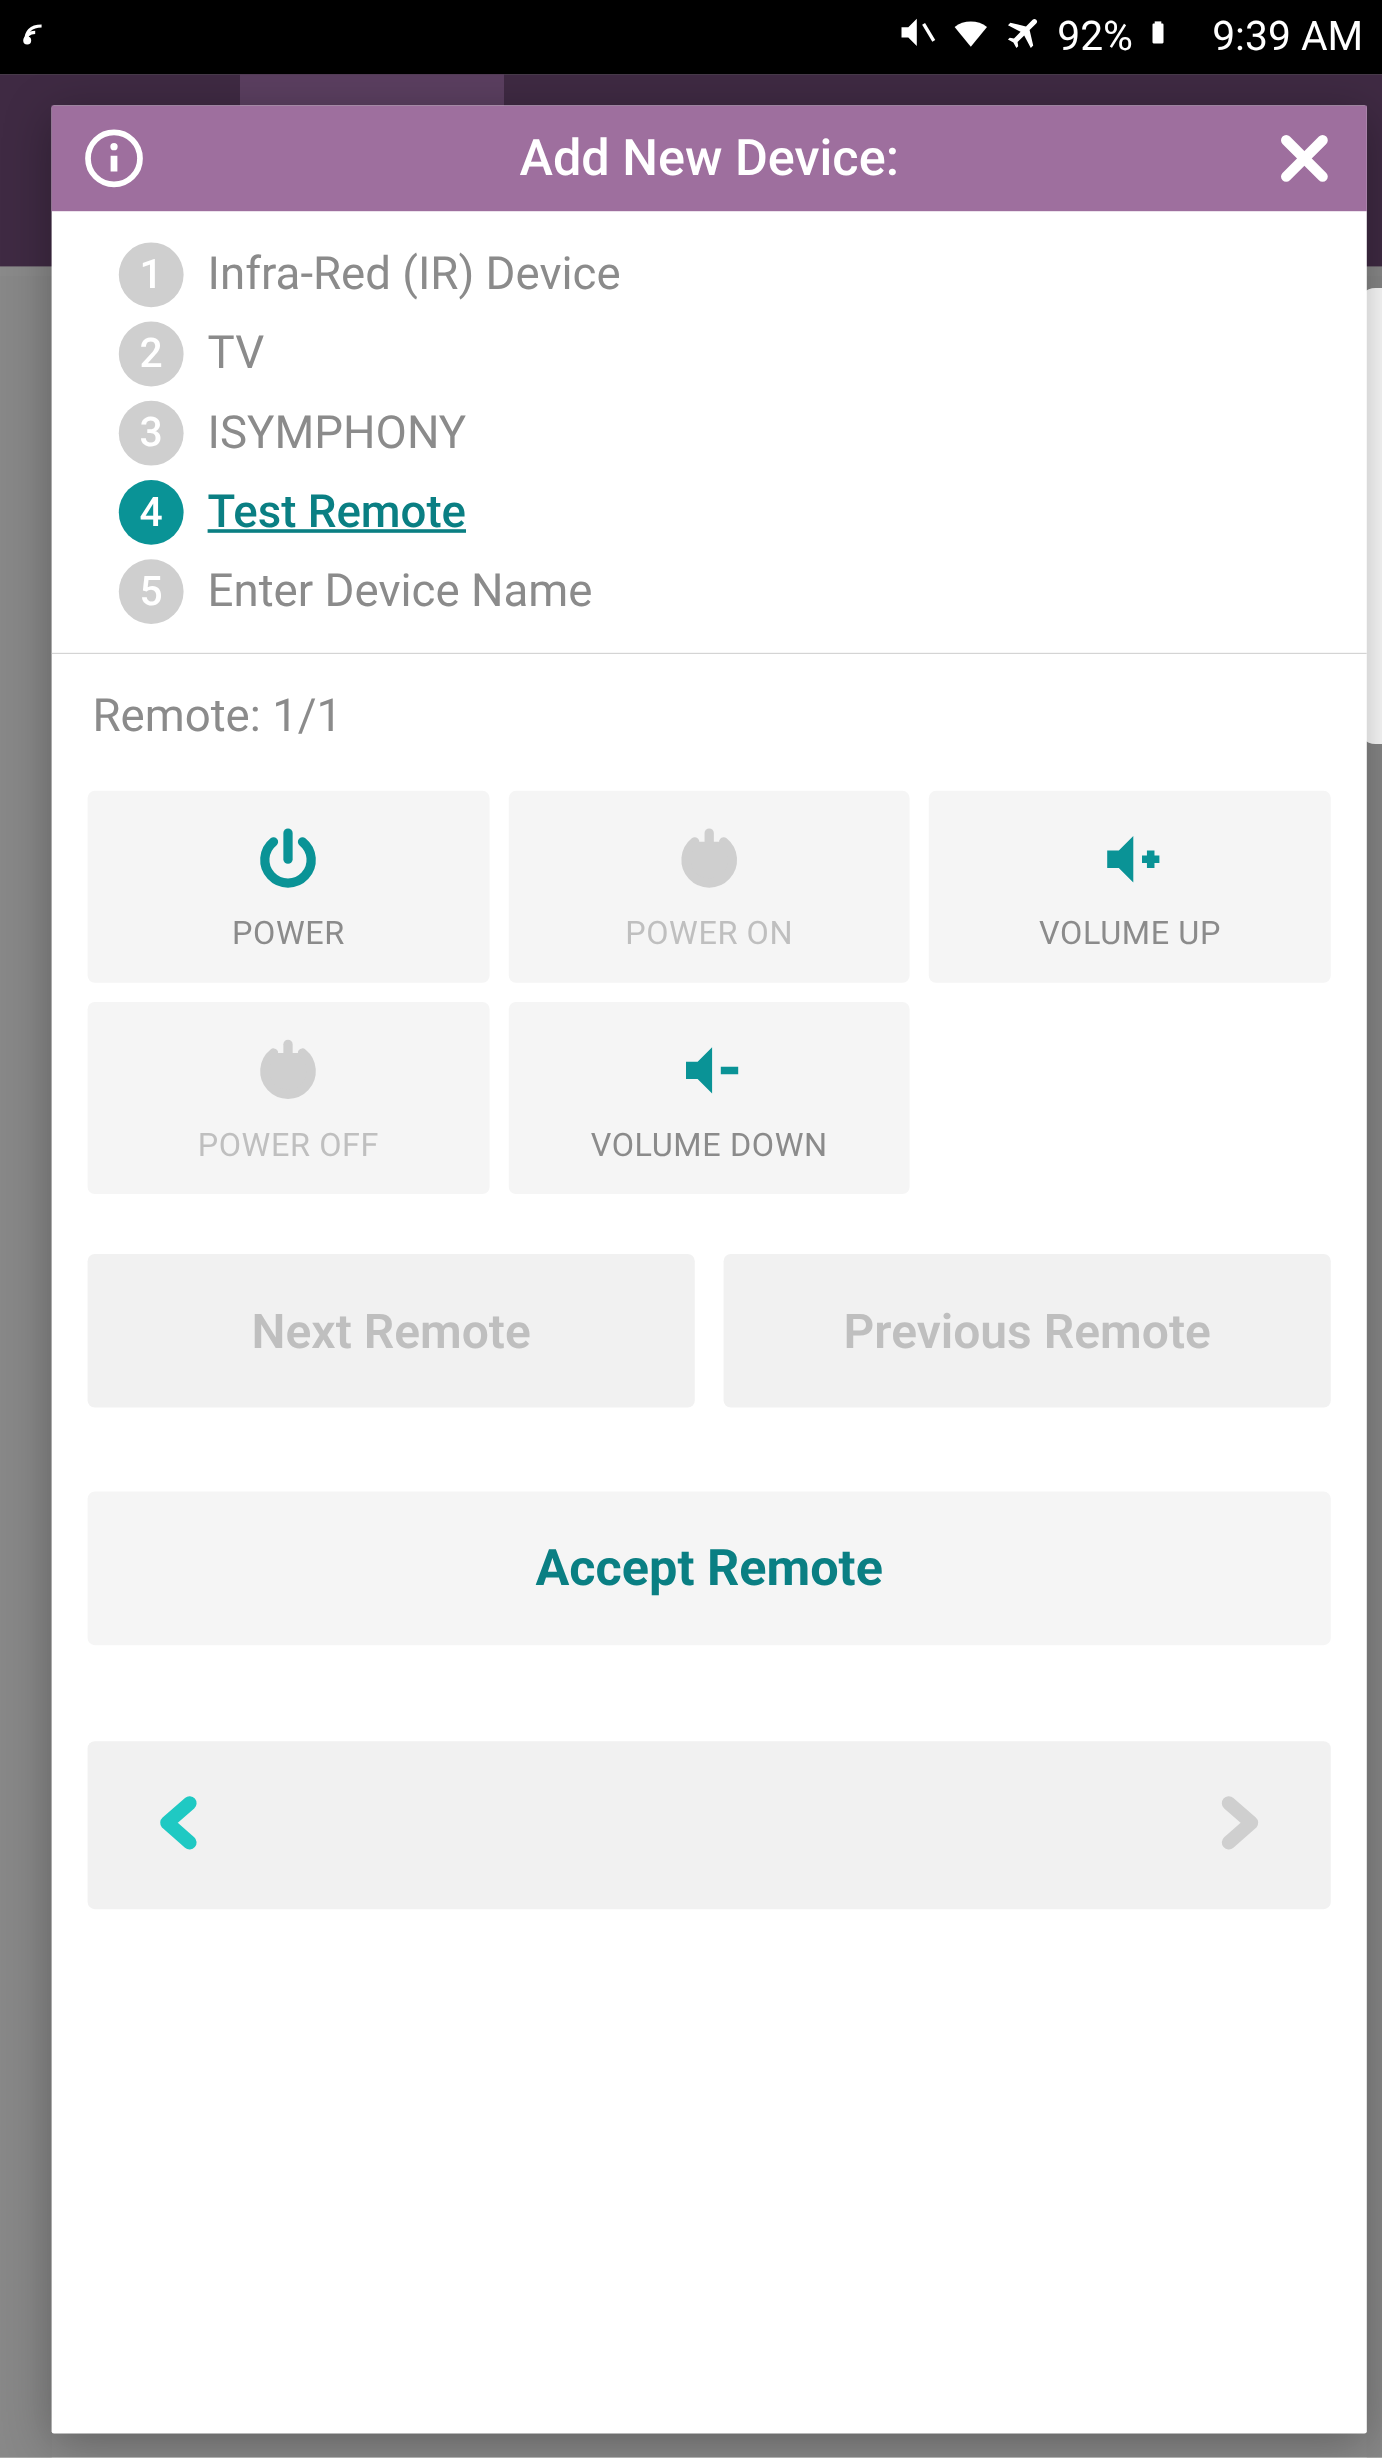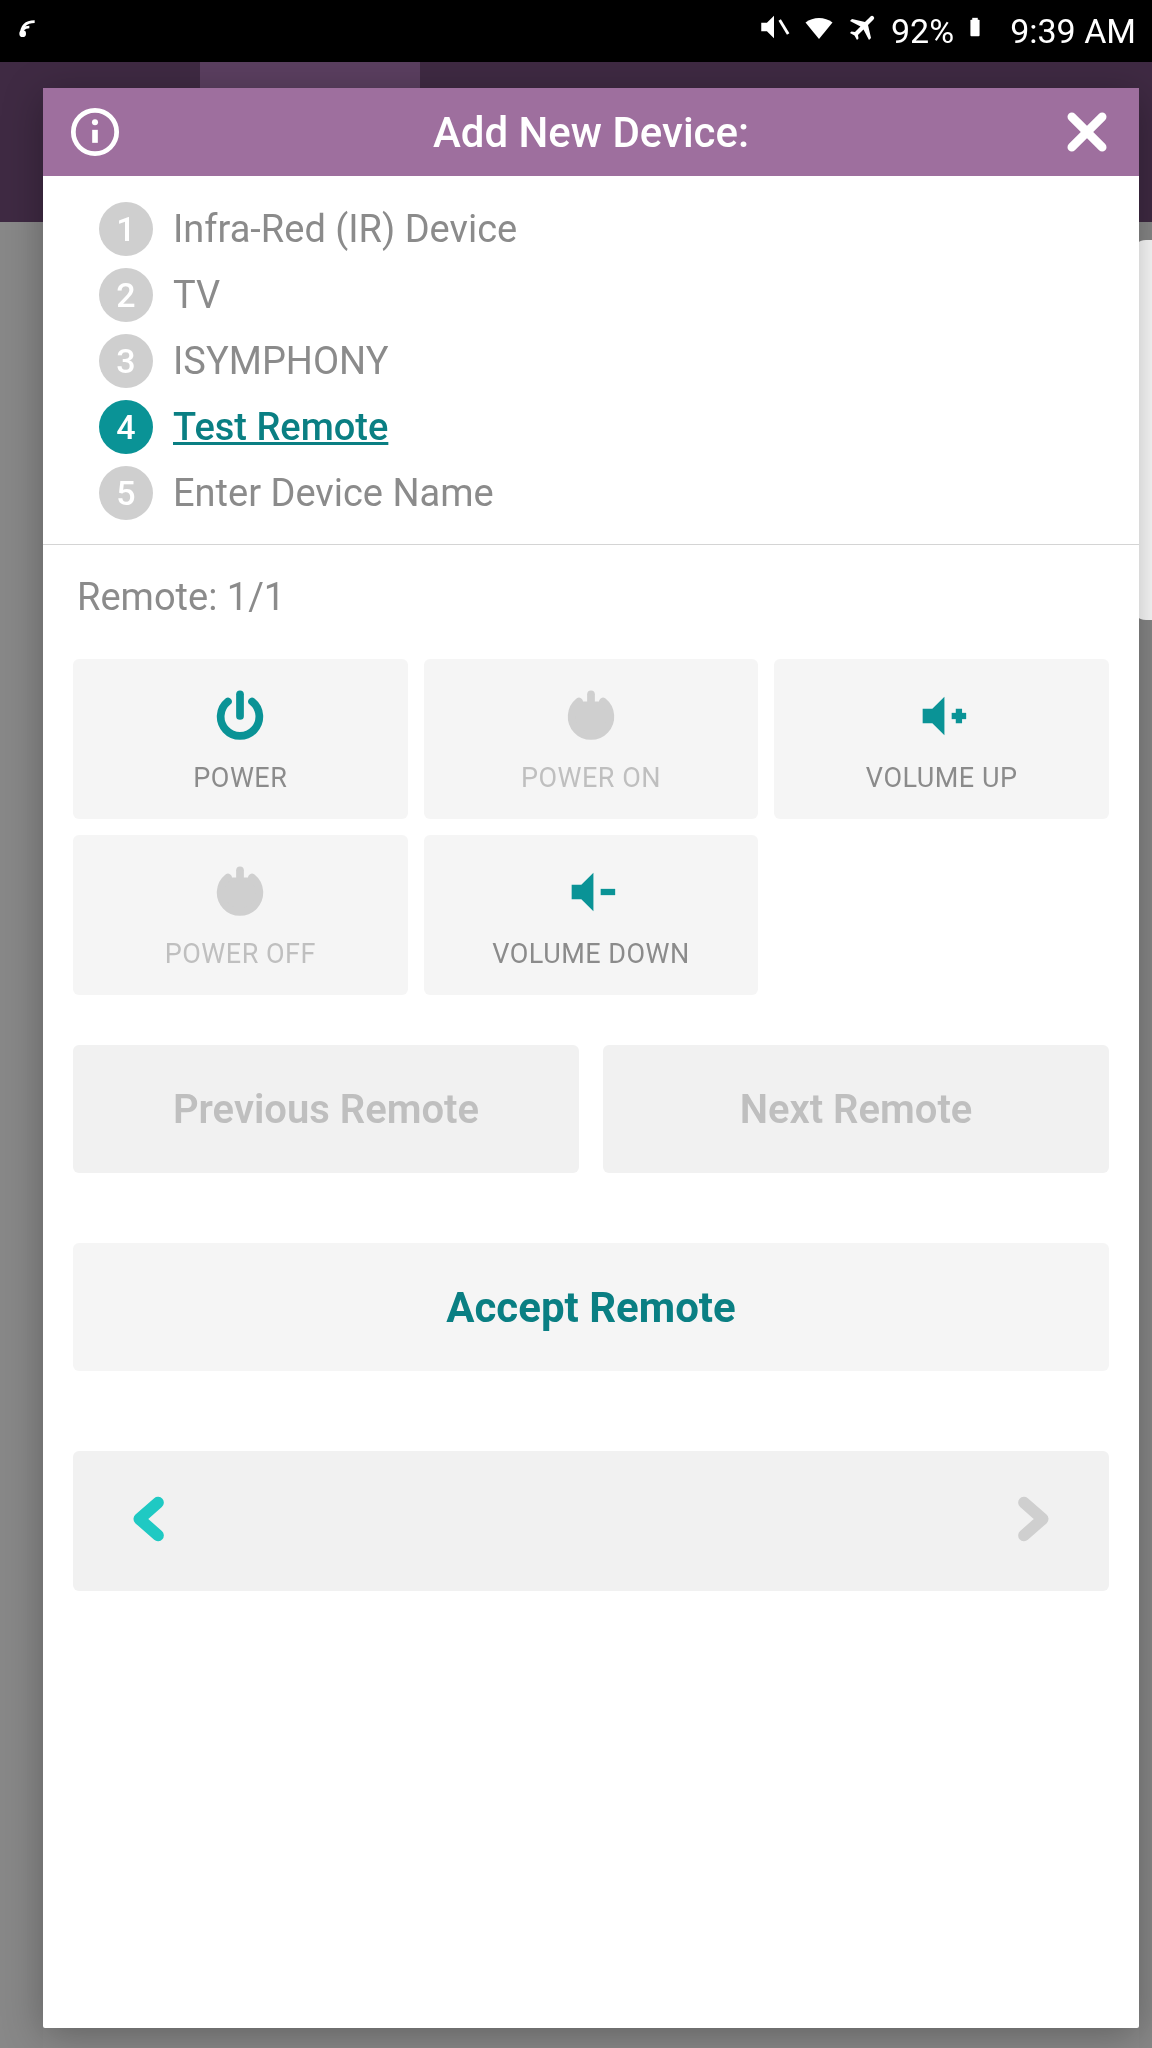--- a/index.html
+++ b/index.html
@@ -8,21 +8,21 @@
 
   
   .status-bar {
     position: absolute; top: 0; left: 0; right: 0; height: 62px;
     background: #000; color: #fff; display: flex; 
     justify-content: space-between; padding: 16px 16px; font-size: 34px;
   }
   .status-left, .status-right { display: flex; align-items: center; gap: 12px; }
   .status-right { gap: 10px; }
   .battery-pct { font-weight: 400; }
-  .clock { margin-left: 14px; }
+  .clock { margin-left: 24px; }
 
   
   .app-bg-bar {
     position: absolute; top: 62px; left: 0; right: 0; height: 160px;
     background: #3f2a43;
   }
   .app-bg-tab {
     position: absolute; top: 62px; left: 200px; width: 220px; height: 72px;
     background: #5b3f60;
   }
@@ -248,22 +248,22 @@
             <svg viewBox="0 0 24 24" fill="#0a9396">
                 <path d="M4 9v6h4l5 5V4L8 9H4z"></path>
                 <line x1="16" y1="12" x2="22" y2="12" stroke="#0a9396" stroke-width="2.6"></line>
               </svg>
           </div>
           <div class="btn-label">VOLUME DOWN</div>
         </div>
       </div>
 
       <div class="nav-row">
+        <div class="nav-btn">Next Remote</div>
         <div class="nav-btn">Previous Remote</div>
-        <div class="nav-btn">Next Remote</div>
       </div>
 
       <div class="accept-btn">Accept Remote</div>
 
       <div class="bottom-nav">
         <div class="chev">
           <svg viewBox="0 0 24 24" fill="none" stroke="#1fc9c3" stroke-width="5" stroke-linecap="round" stroke-linejoin="round">
               <polyline points="15 5 7 12 15 19"></polyline>
             </svg>
         </div>

